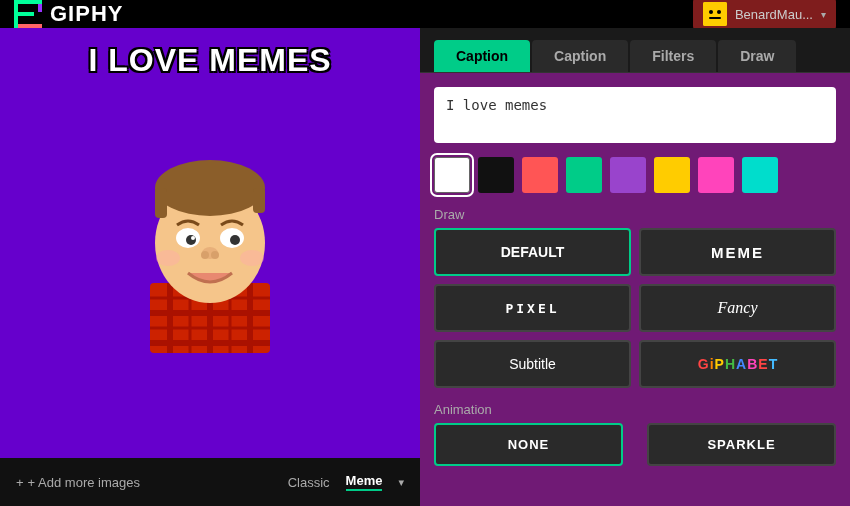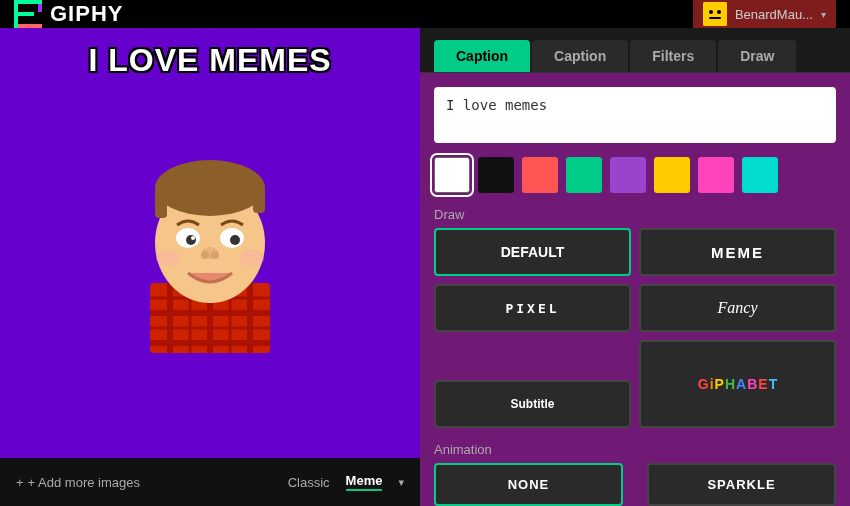--- a/index.html
+++ b/index.html
@@ -262,23 +262,22 @@
       letter-spacing: 3px;
       font-size: 13px;
     }
     .style-btn.fancy-style {
       font-family: Georgia, cursive, serif;
       font-style: italic;
       font-weight: normal;
       font-size: 16px;
     }
     .style-btn.subtitle-style {
-      font-size: 12px;
-      font-weight: bold;
-      margin-top: 40px;
+      font-size: 14px;
+      font-weight: normal;
     }
     .style-btn.alphabet-style {
       font-size: 14px;
       font-weight: 900;
     }
     .alphabet-colored {
       display: flex;
       gap: 1px;
     }
     .alphabet-colored span:nth-child(1) { color: #ff4444; }

